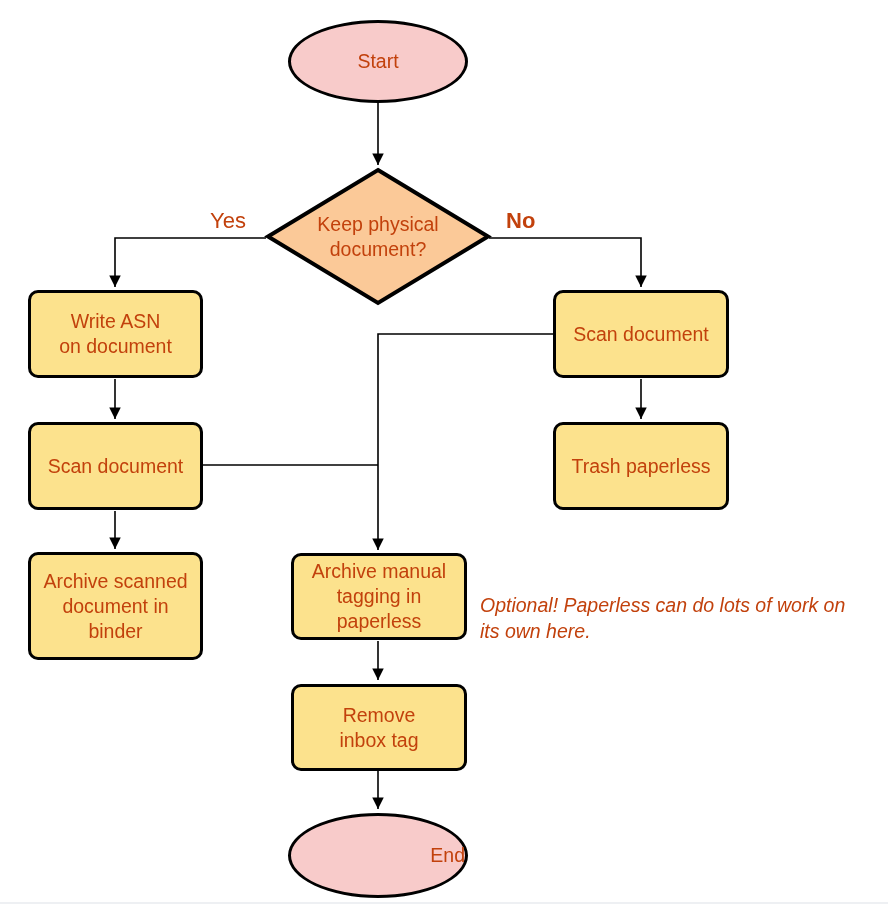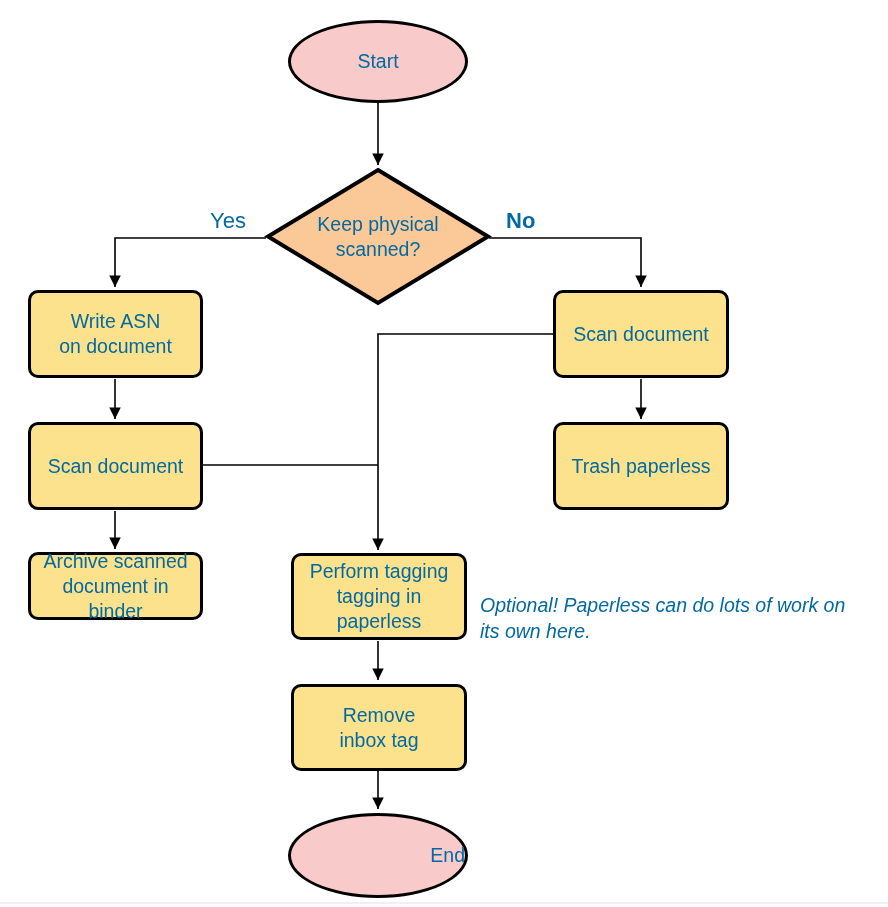--- a/index.html
+++ b/index.html
@@ -2,21 +2,21 @@
 <html><head>
 <meta charset="utf-8">
 <style>
   html, body { margin: 0; padding: 0; background: #ffffff; }
   .canvas {
     position: relative;
     width: 888px;
     height: 907px;
     background: #ffffff;
     font-family: "Liberation Sans", sans-serif;
-    color: #0369a1;
+    color: #c2410c;
     overflow: hidden;
   }
   svg.wires { position: absolute; left: 0; top: 0; z-index: 1; }
   .node {
     position: absolute;
     box-sizing: border-box;
     display: flex;
     align-items: center;
     justify-content: center;
     text-align: center;
@@ -89,48 +89,48 @@
 
     <polygon points="378,170 488,236.5 378,303 268,236.5" fill="#fbc998" stroke="#000000" stroke-width="4"></polygon>
   </svg>
 
   <div class="node terminal" style="left:288px; top:20px; width:180px; height:83px;">
     <span>Start</span>
   </div>
 
   <div class="node decision-label" style="left:265px; top:168px; width:226px; height:137px;">
     <span>Keep physical
-scanned?</span>
+document?</span>
   </div>
 
   <span class="edge-label" style="left:210px; top:210px;">Yes</span>
   <span class="edge-label" style="left:506px; top:210px;font-weight:bold;">No</span>
 
   <div class="node process" style="left:28px; top:290px; width:175px; height:88px;">
     <span>Write ASN
 on document</span>
   </div>
   <div class="node process" style="left:28px; top:422px; width:175px; height:88px;">
     <span>Scan document</span>
   </div>
-  <div class="node process" style="left:28px; top:552px; width:175px; height:68px;">
+  <div class="node process" style="left:28px; top:552px; width:175px; height:108px;">
     <span>Archive scanned
 document in
 binder</span>
   </div>
 
   <div class="node process" style="left:553px; top:290px; width:176px; height:88px;">
     <span>Scan document</span>
   </div>
   <div class="node process" style="left:553px; top:422px; width:176px; height:88px;">
     <span>Trash paperless</span>
   </div>
 
   <div class="node process" style="left:291px; top:553px; width:176px; height:87px;">
-    <span>Perform tagging
+    <span>Archive manual
 tagging in
 paperless</span>
   </div>
   <div class="node process" style="left:291px; top:684px; width:176px; height:87px;border-radius:10px;">
     <span>Remove
 inbox tag</span>
   </div>
 
   <div class="node terminal" style="left:288px; top:813px; width:180px; height:85px;justify-content:flex-end;">
     <span>End</span>

